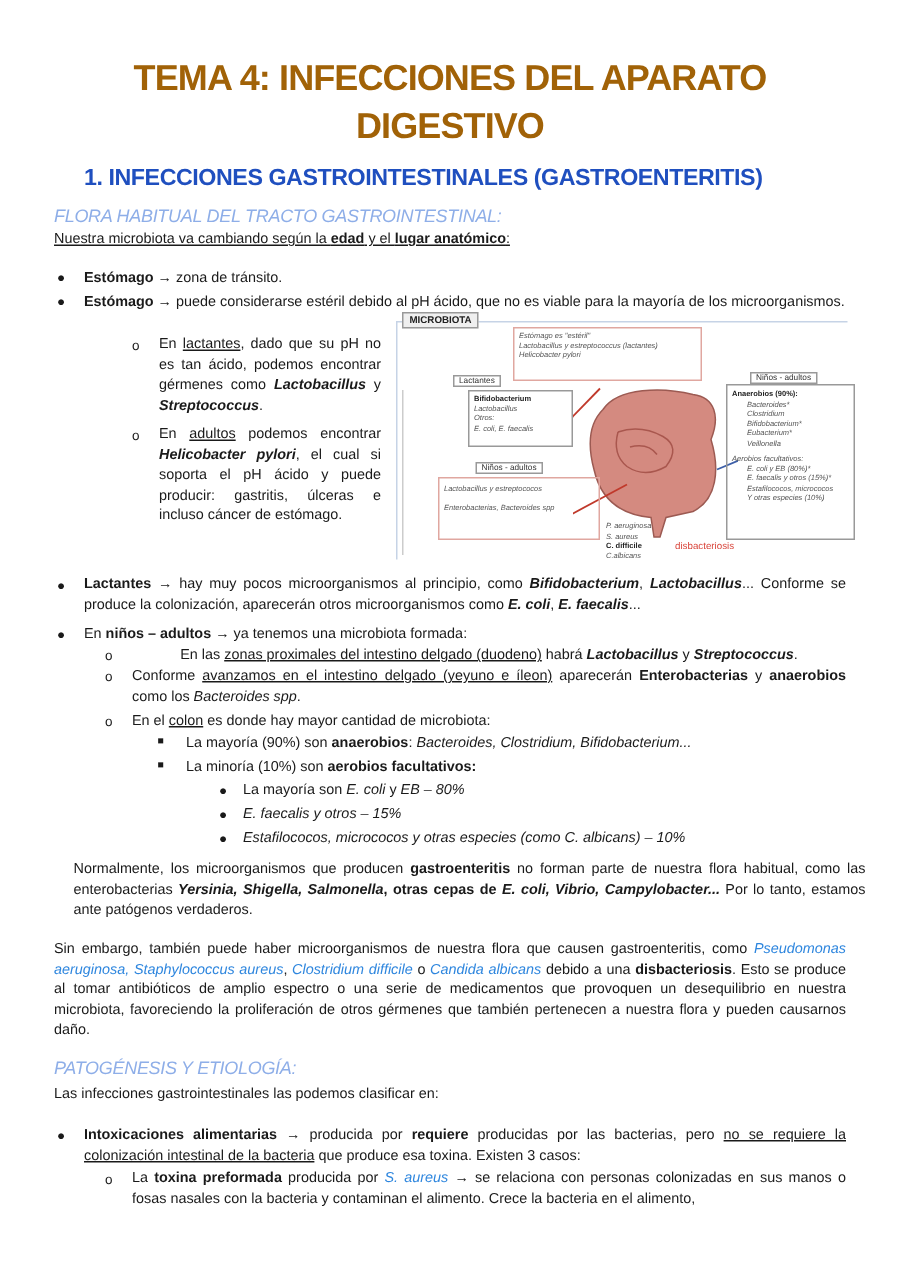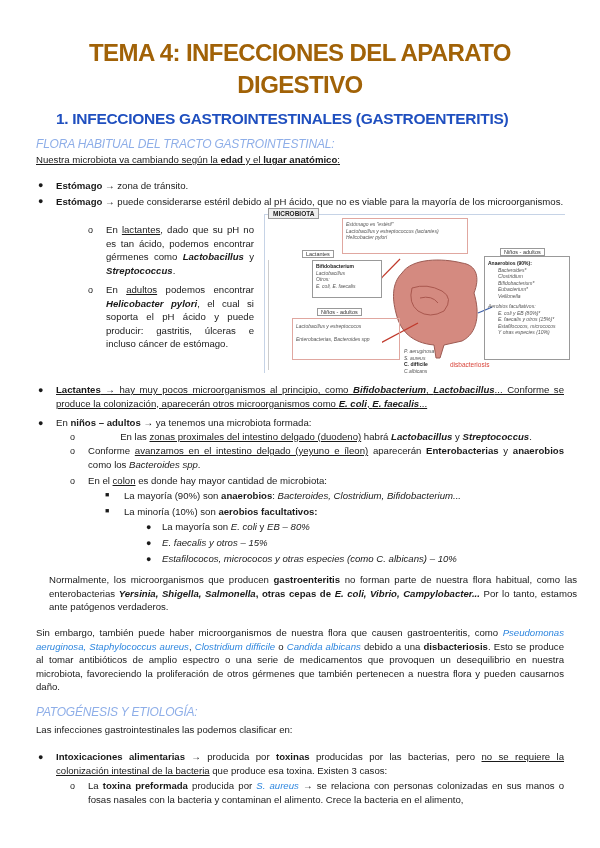--- a/index.html
+++ b/index.html
@@ -116,21 +116,21 @@
       <div style="padding-left:10px">Veillonella</div>
       <div style="margin-top:4px">Aerobios facultativos:</div>
       <div style="padding-left:10px">E. coli y EB (80%)*</div>
       <div style="padding-left:10px">E. faecalis y otros (15%)*</div>
       <div style="padding-left:10px">Estafilococos, micrococos</div>
       <div style="padding-left:10px">Y otras especies (10%)</div>
     </div>
   </div>
 
   <div class="bul" style="left:38px; top:385px;">●</div>
-  <div class="p just" style="left:56px; top:383px; width:508px;text-decoration:underline;">
+  <div class="p just" style="left:56px; top:383px; width:508px;">
     <b>Lactantes</b><span> → hay muy pocos microorganismos al principio, como </span><b><i>Bifidobacterium</i></b><span>, </span><b><i>Lactobacillus</i></b><span>... Conforme se produce la colonización, aparecerán otros microorganismos como </span><b><i>E. coli</i></b><span>, </span><b><i>E. faecalis</i></b><span>...</span>
   </div>
 
   <div class="bul" style="left:38px; top:418px;">●</div>
   <div class="p" style="left:56px; top:416px;">
     <span>En </span><b>niños – adultos</b><span> → ya tenemos una microbiota formada:</span>
   </div>
 
   <div class="bul" style="left:70px; top:432px;">o</div>
   <div class="p" style="left:88px; top:430px; width:476px;text-align:center;">
@@ -179,21 +179,21 @@
   <div class="p just" style="left:36px; top:626px; width:528px;">
     <span>Sin embargo, también puede haber microorganismos de nuestra flora que causen gastroenteritis, como </span><span class="link">Pseudomonas aeruginosa, Staphylococcus aureus</span><span>, </span><span class="link">Clostridium difficile</span><span> o </span><span class="link">Candida albicans</span><span> debido a una </span><b>disbacteriosis</b><span>. Esto se produce al tomar antibióticos de amplio espectro o una serie de medicamentos que provoquen un desequilibrio en nuestra microbiota, favoreciendo la proliferación de otros gérmenes que también pertenecen a nuestra flora y pueden causarnos daño.</span>
   </div>
 
   <div class="h2" style="top:705px">PATOGÉNESIS Y ETIOLOGÍA:</div>
 
   <div class="p" style="left:36px; top:723px;">Las infecciones gastrointestinales las podemos clasificar en:</div>
 
   <div class="bul" style="left:38px; top:752px;">●</div>
   <div class="p just" style="left:56px; top:750px; width:508px;">
-    <b>Intoxicaciones alimentarias</b><span> → producida por </span><b>toxinas</b><span> producidas por las bacterias, pero </span><span class="u">no se requiere la colonización intestinal de la bacteria</span><span> que produce esa toxina. Existen 3 casos:</span>
+    <b>Intoxicaciones alimentarias</b><span> → producida por </span><b>requiere</b><span> producidas por las bacterias, pero </span><span class="u">no se requiere la colonización intestinal de la bacteria</span><span> que produce esa toxina. Existen 3 casos:</span>
   </div>
 
   <div class="bul" style="left:70px; top:781px;">o</div>
   <div class="p just" style="left:88px; top:779px; width:476px;">
     <span>La </span><b>toxina preformada</b><span> producida por </span><span class="link">S. aureus</span><span> → se relaciona con personas colonizadas en sus manos o fosas nasales con la bacteria y contaminan el alimento. Crece la bacteria en el alimento,</span>
   </div>
 
 </div>
 
 </body></html>

